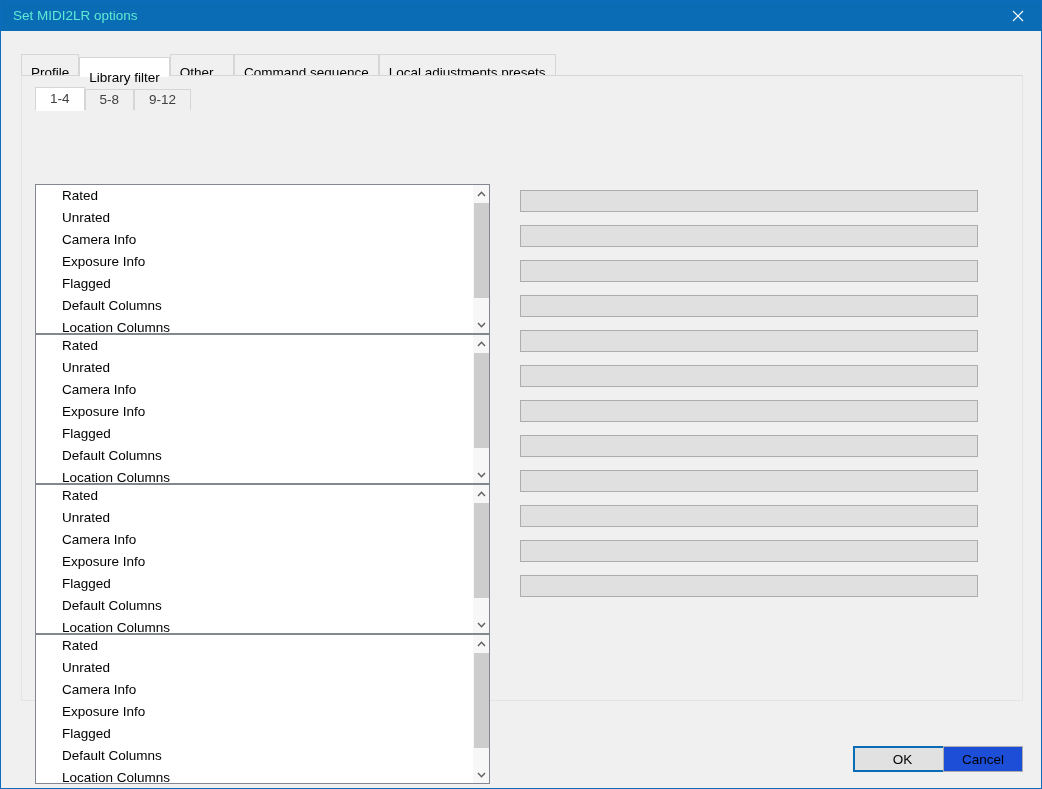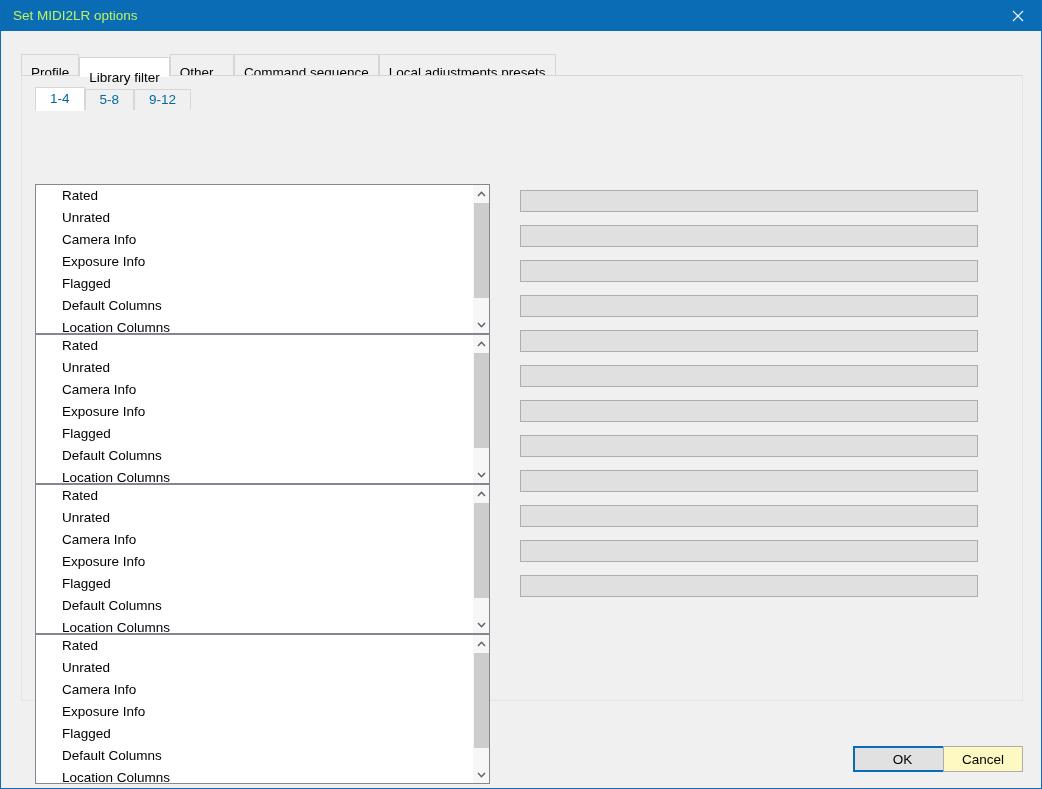--- a/index.html
+++ b/index.html
@@ -20,21 +20,21 @@
   #titlebar {
     position: absolute; left: 0; top: 0;
     width: 1040px; height: 30px;
     background: #0a6cb4;
     color: #ffffff;
   }
   #title-text {
     position: absolute; left: 12px; top: 0; height: 30px;
     line-height: 30px;
     font-size: 13.5px;
-    color: #bef264;
+    color: #5eead4;
     white-space: nowrap;
   }
   #close-button {
     position: absolute; right: 0; top: 0;
     width: 46px; height: 30px;
     display: flex; align-items: center; justify-content: center;
     cursor: default;
   }
   #close-button svg { display: block; }
 
@@ -84,21 +84,21 @@
     position: absolute; left: 13px; top: 12px;
     height: 22px;
     display: flex; align-items: flex-end;
   }
   .stab {
     box-sizing: border-box;
     height: 21px;
     line-height: 19px;
     padding: 0 14px;
     font-size: 13.5px;
-    color: #0369a1;
+    color: #404040;
     background: #f0f0f0;
     border: 1px solid #d6d6d6;
     border-bottom: none;
     white-space: nowrap;
     text-align: center;
     cursor: default;
   }
   .stab.active {
     background: #ffffff;
     height: 24px;
@@ -170,21 +170,21 @@
   }
 
   
   .dlgbtn {
     position: absolute;
     box-sizing: border-box;
     height: 26px;
     font-size: 13.5px;
     font-family: "Liberation Sans", sans-serif;
     color: #000;
-    background: #fef9c3;
+    background: #1d4ed8;
     border: 1px solid #adadad;
     display: flex; align-items: center; justify-content: center;
     cursor: default;
   }
   #ok-button {
     left: 852px; top: 745px; width: 99px;
     border: 2px solid #0a6cb4;
     background: #e1e1e1;
   }
   #cancel-button {

